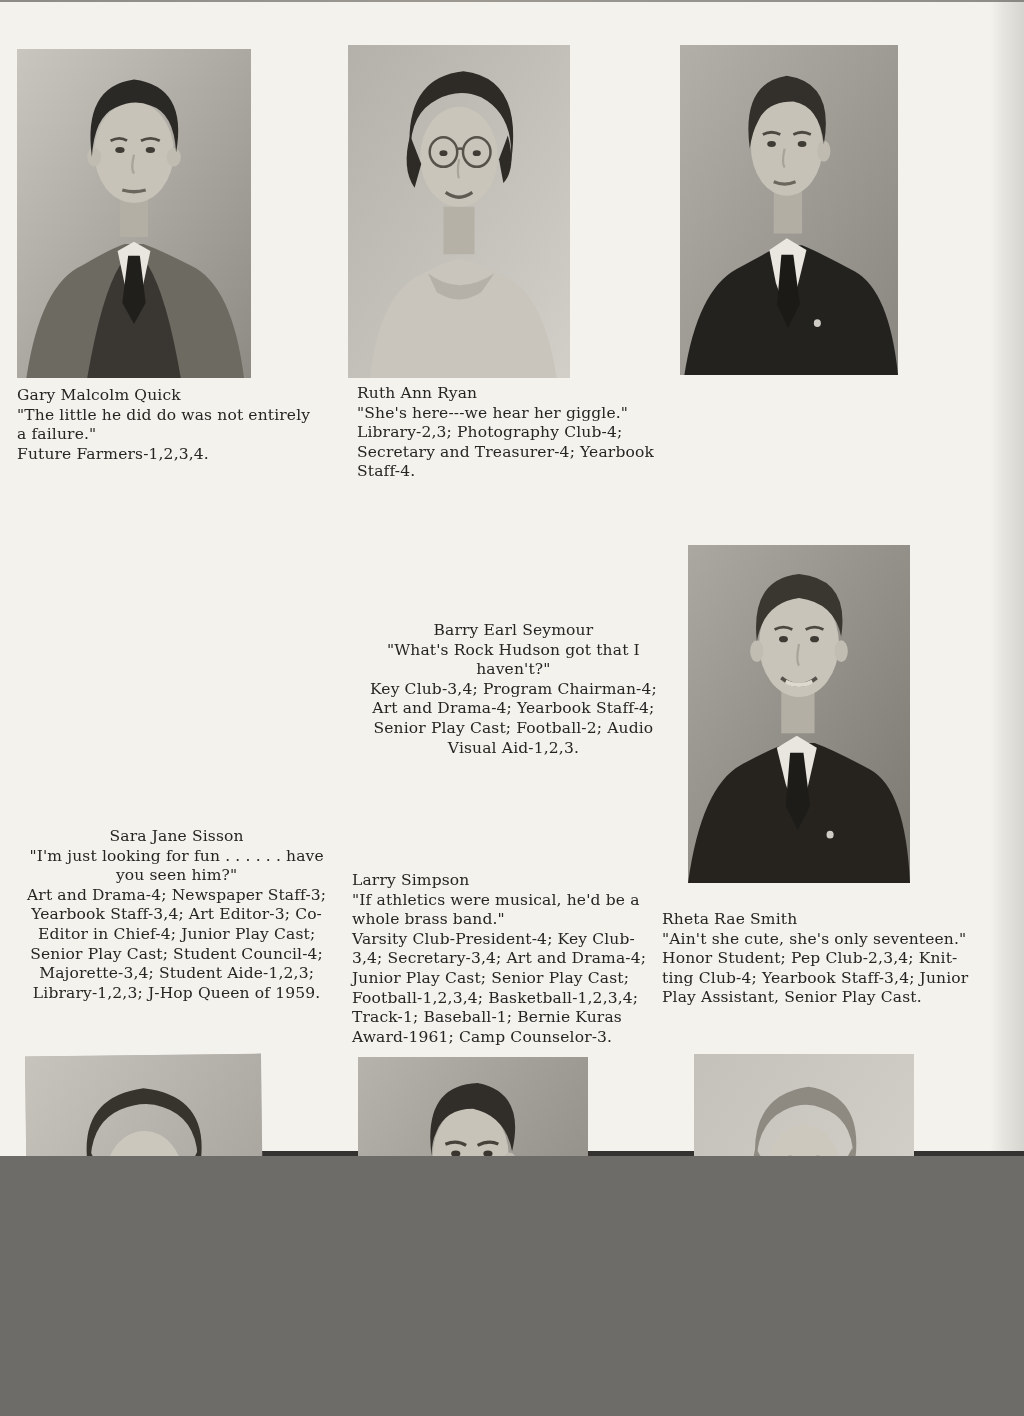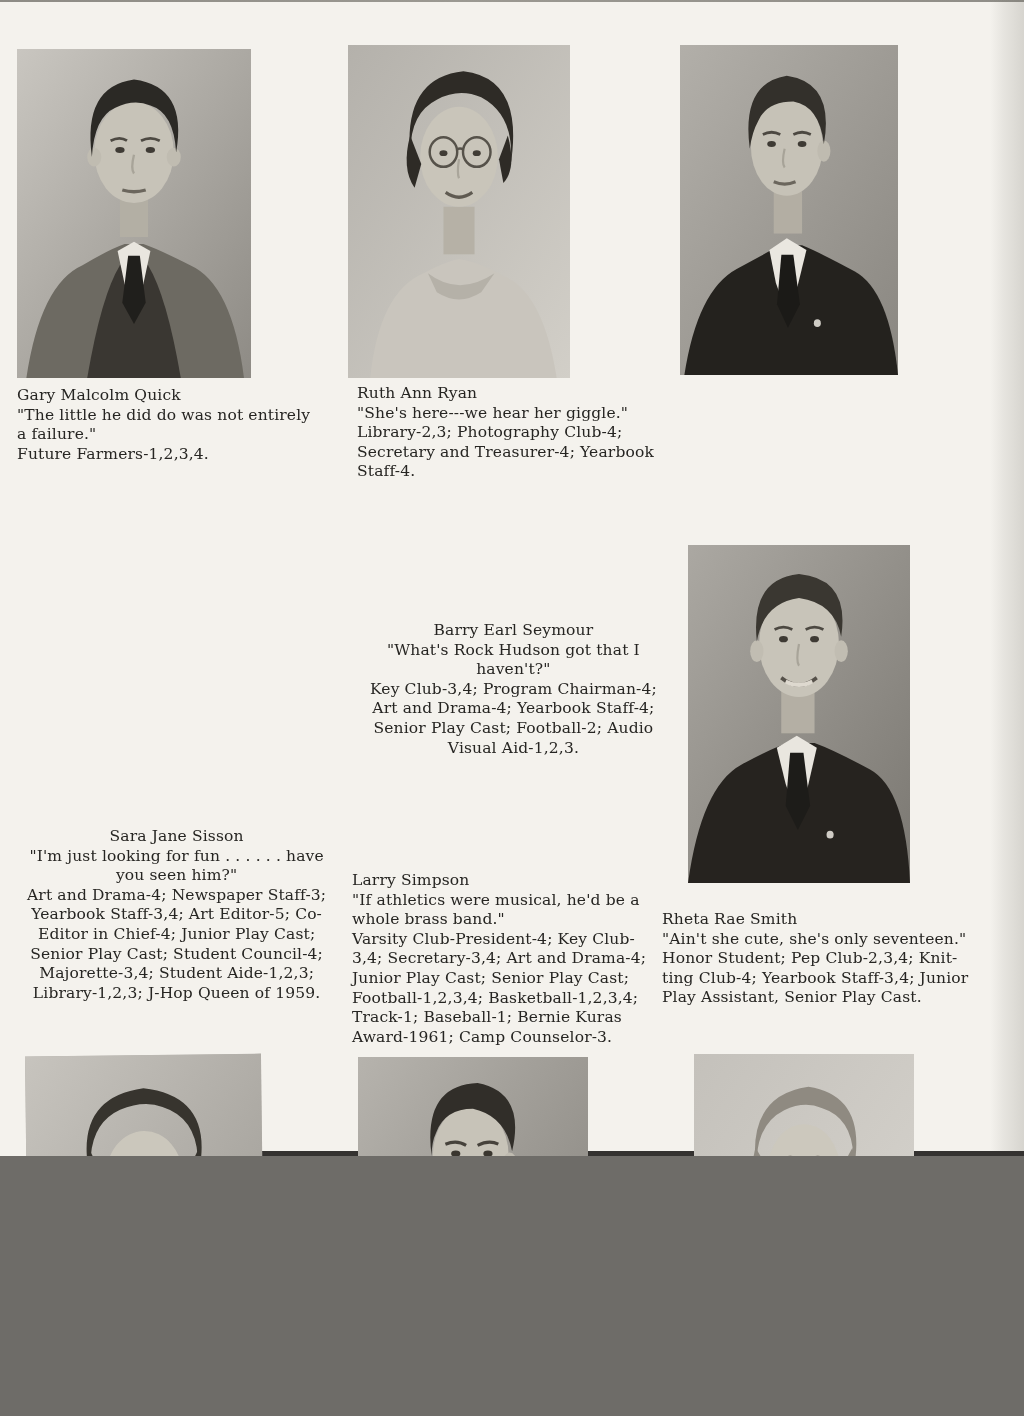--- a/index.html
+++ b/index.html
@@ -260,21 +260,21 @@
     <div class="line">Art and Drama-4; Yearbook Staff-4;</div>
     <div class="line">Senior Play Cast; Football-2; Audio</div>
     <div class="line">Visual Aid-1,2,3.</div>
   </article>
 
   <article class="entry" style="left:27px; top:827px;text-align:center;">
     <div class="line">Sara Jane Sisson</div>
     <div class="line">"I'm just looking for fun . . . . . . have</div>
     <div class="line">you seen him?"</div>
     <div class="line">Art and Drama-4; Newspaper Staff-3;</div>
-    <div class="line">Yearbook Staff-3,4; Art Editor-5; Co-</div>
+    <div class="line">Yearbook Staff-3,4; Art Editor-3; Co-</div>
     <div class="line">Editor in Chief-4; Junior Play Cast;</div>
     <div class="line">Senior Play Cast; Student Council-4;</div>
     <div class="line">Majorette-3,4; Student Aide-1,2,3;</div>
     <div class="line">Library-1,2,3; J-Hop Queen of 1959.</div>
   </article>
 
   <article class="entry" style="left:352px; top:824px;margin-top:47px;">
     <div class="line">Larry Simpson</div>
     <div class="line">"If athletics were musical, he'd be a</div>
     <div class="line">whole brass band."</div>

